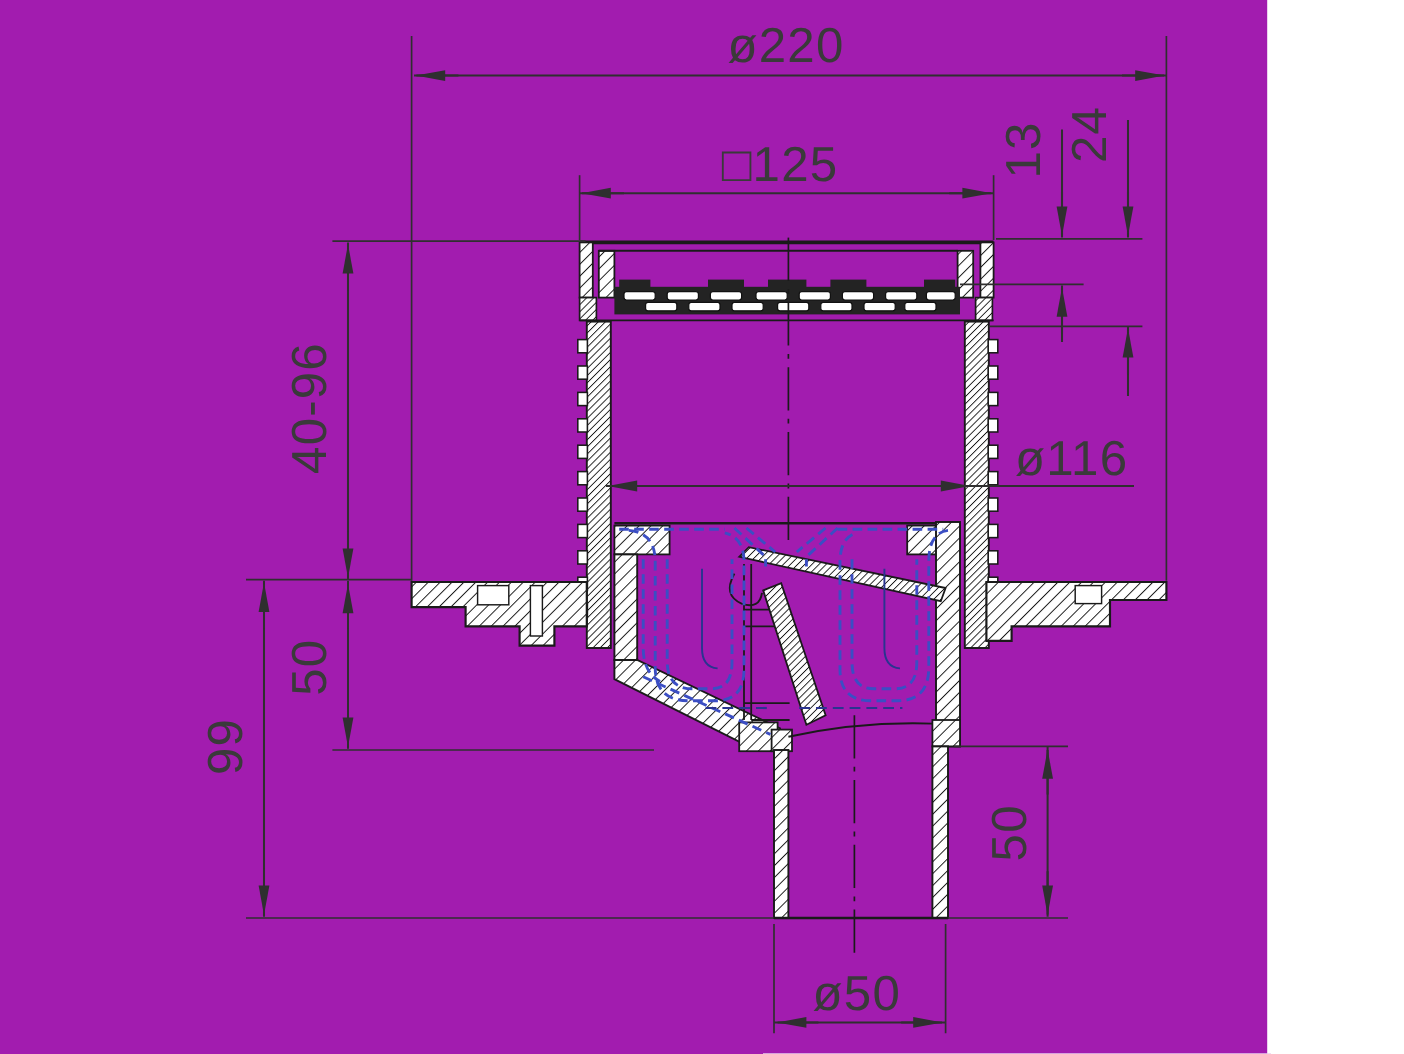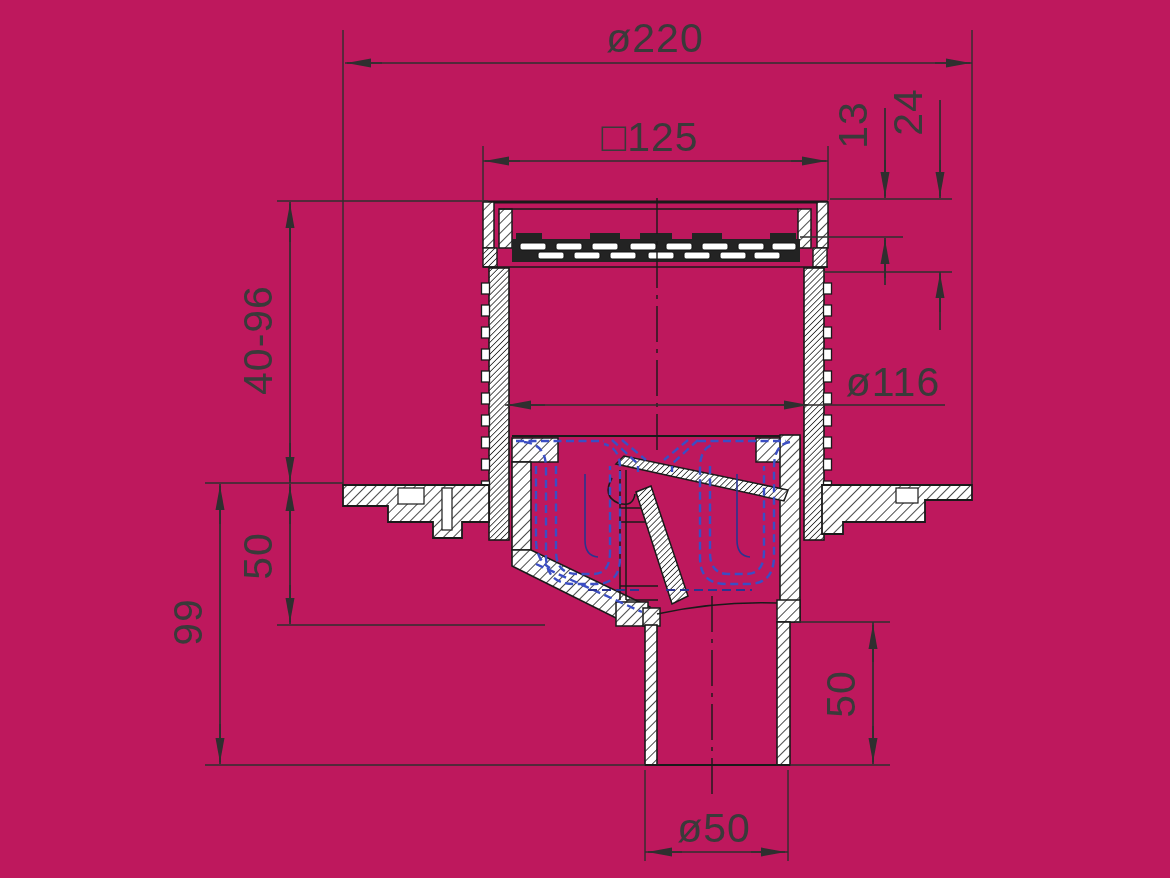--- a/index.html
+++ b/index.html
@@ -1,17 +1,17 @@
 <!DOCTYPE html>
 <html><head>
 <meta charset="utf-8">
 <style>
   html,body{margin:0;padding:0;background:#fff;}
   .stage{
-    position:relative;width:1170px;height:878px;background:#be185d;
+    position:relative;width:1056px;height:878px;background:#a21caf;
     font-family:"Liberation Sans", sans-serif;overflow:hidden;
   }
   svg{display:block}
   text.dim{
     font-family:"Liberation Sans", sans-serif;
     font-size:41px;fill:#3a3a3a;letter-spacing:1px;
   }
 </style>
 </head>
 <body>

